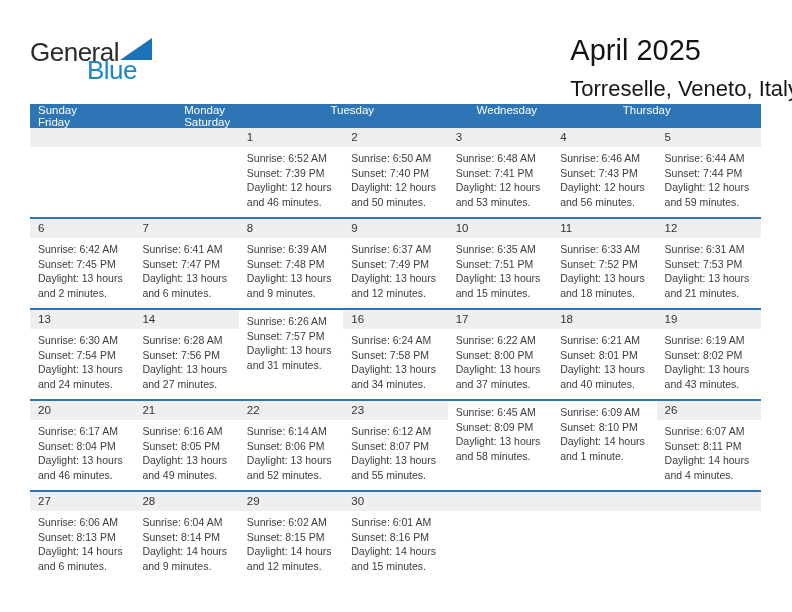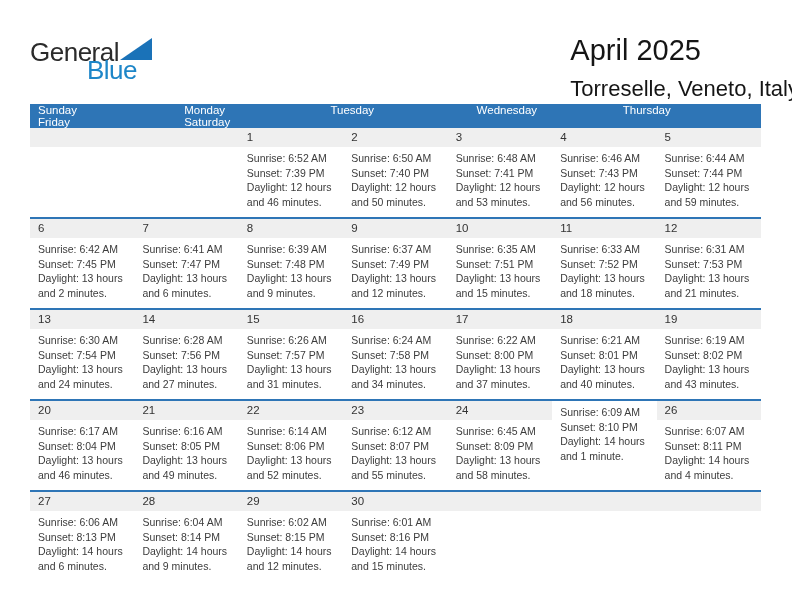--- a/index.html
+++ b/index.html
@@ -195,21 +195,20 @@
           <div class="cell">
             <div class="num">14</div>
             <div class="body">
               <div>Sunrise: 6:28 AM</div>
               <div>Sunset: 7:56 PM</div>
               <div>Daylight: 13 hours</div>
               <div>and 27 minutes.</div>
             </div>
           </div>
           <div class="cell">
-            <div class="num">15</div>
             <div class="body">
               <div>Sunrise: 6:26 AM</div>
               <div>Sunset: 7:57 PM</div>
               <div>Daylight: 13 hours</div>
               <div>and 31 minutes.</div>
             </div>
           </div>
           <div class="cell">
             <div class="num">16</div>
             <div class="body">
@@ -278,21 +277,20 @@
           <div class="cell">
             <div class="num">23</div>
             <div class="body">
               <div>Sunrise: 6:12 AM</div>
               <div>Sunset: 8:07 PM</div>
               <div>Daylight: 13 hours</div>
               <div>and 55 minutes.</div>
             </div>
           </div>
           <div class="cell">
-            <div class="num">24</div>
             <div class="body">
               <div>Sunrise: 6:45 AM</div>
               <div>Sunset: 8:09 PM</div>
               <div>Daylight: 13 hours</div>
               <div>and 58 minutes.</div>
             </div>
           </div>
           <div class="cell">
             <div class="body">
               <div>Sunrise: 6:09 AM</div>

